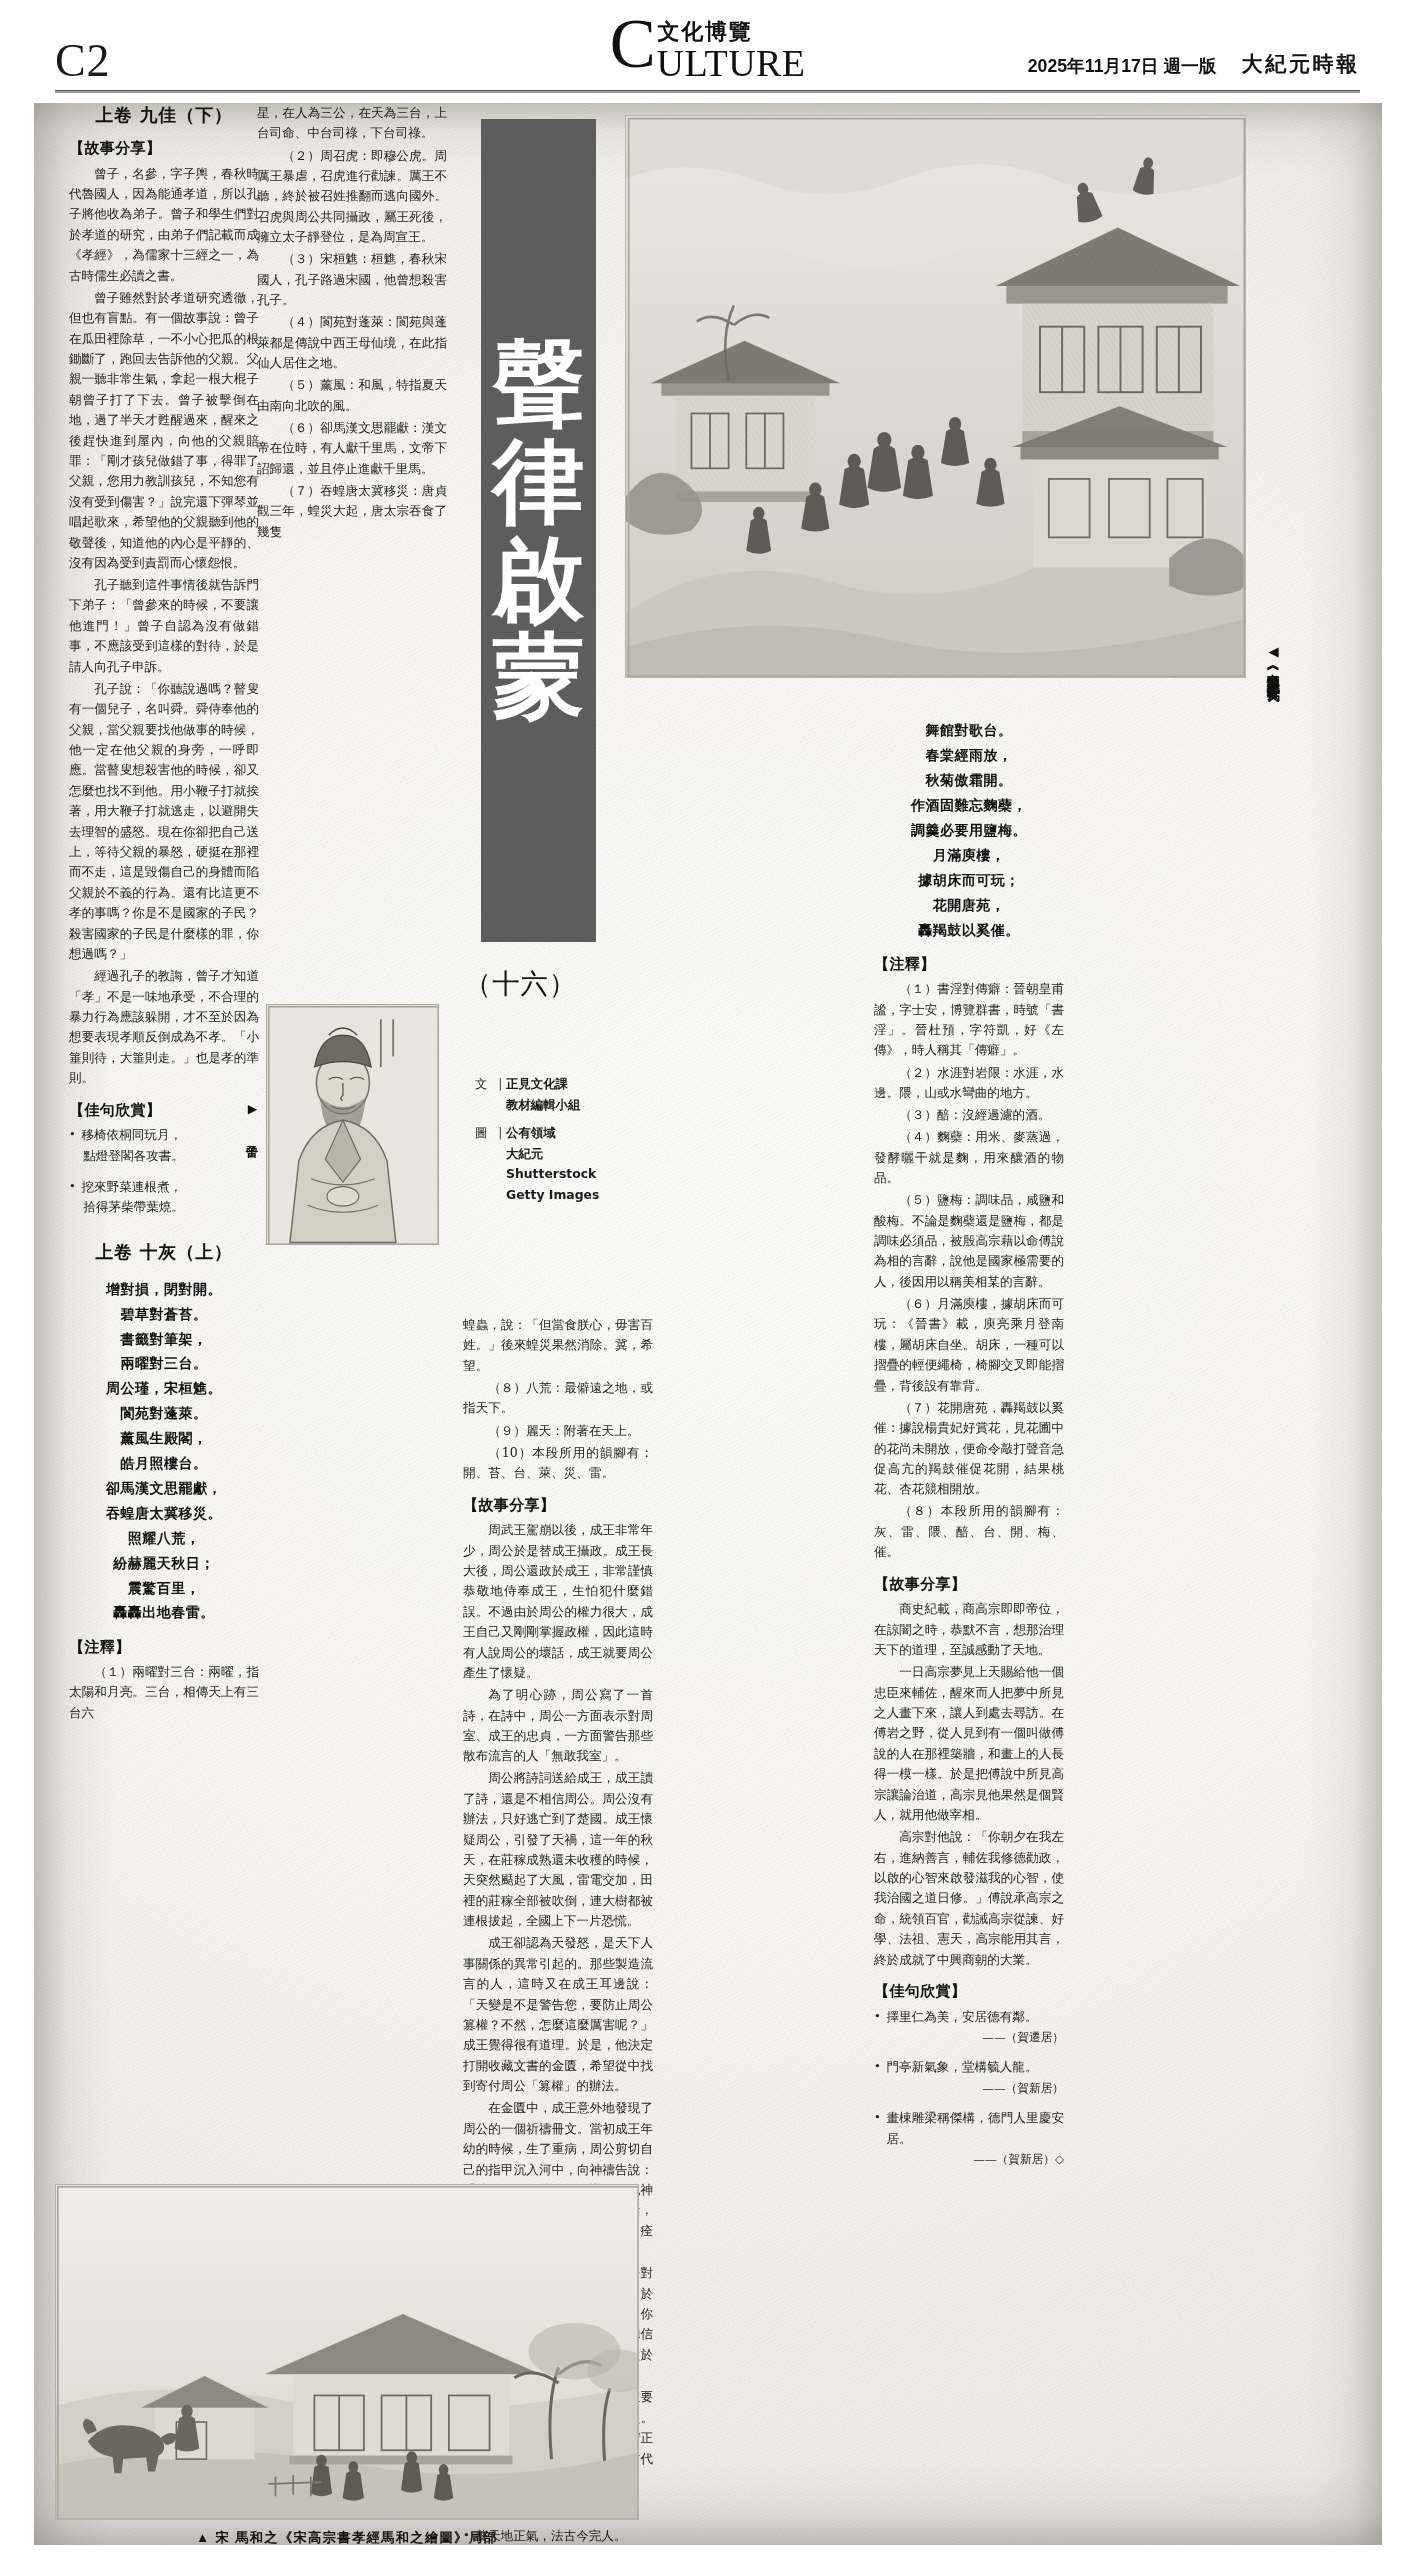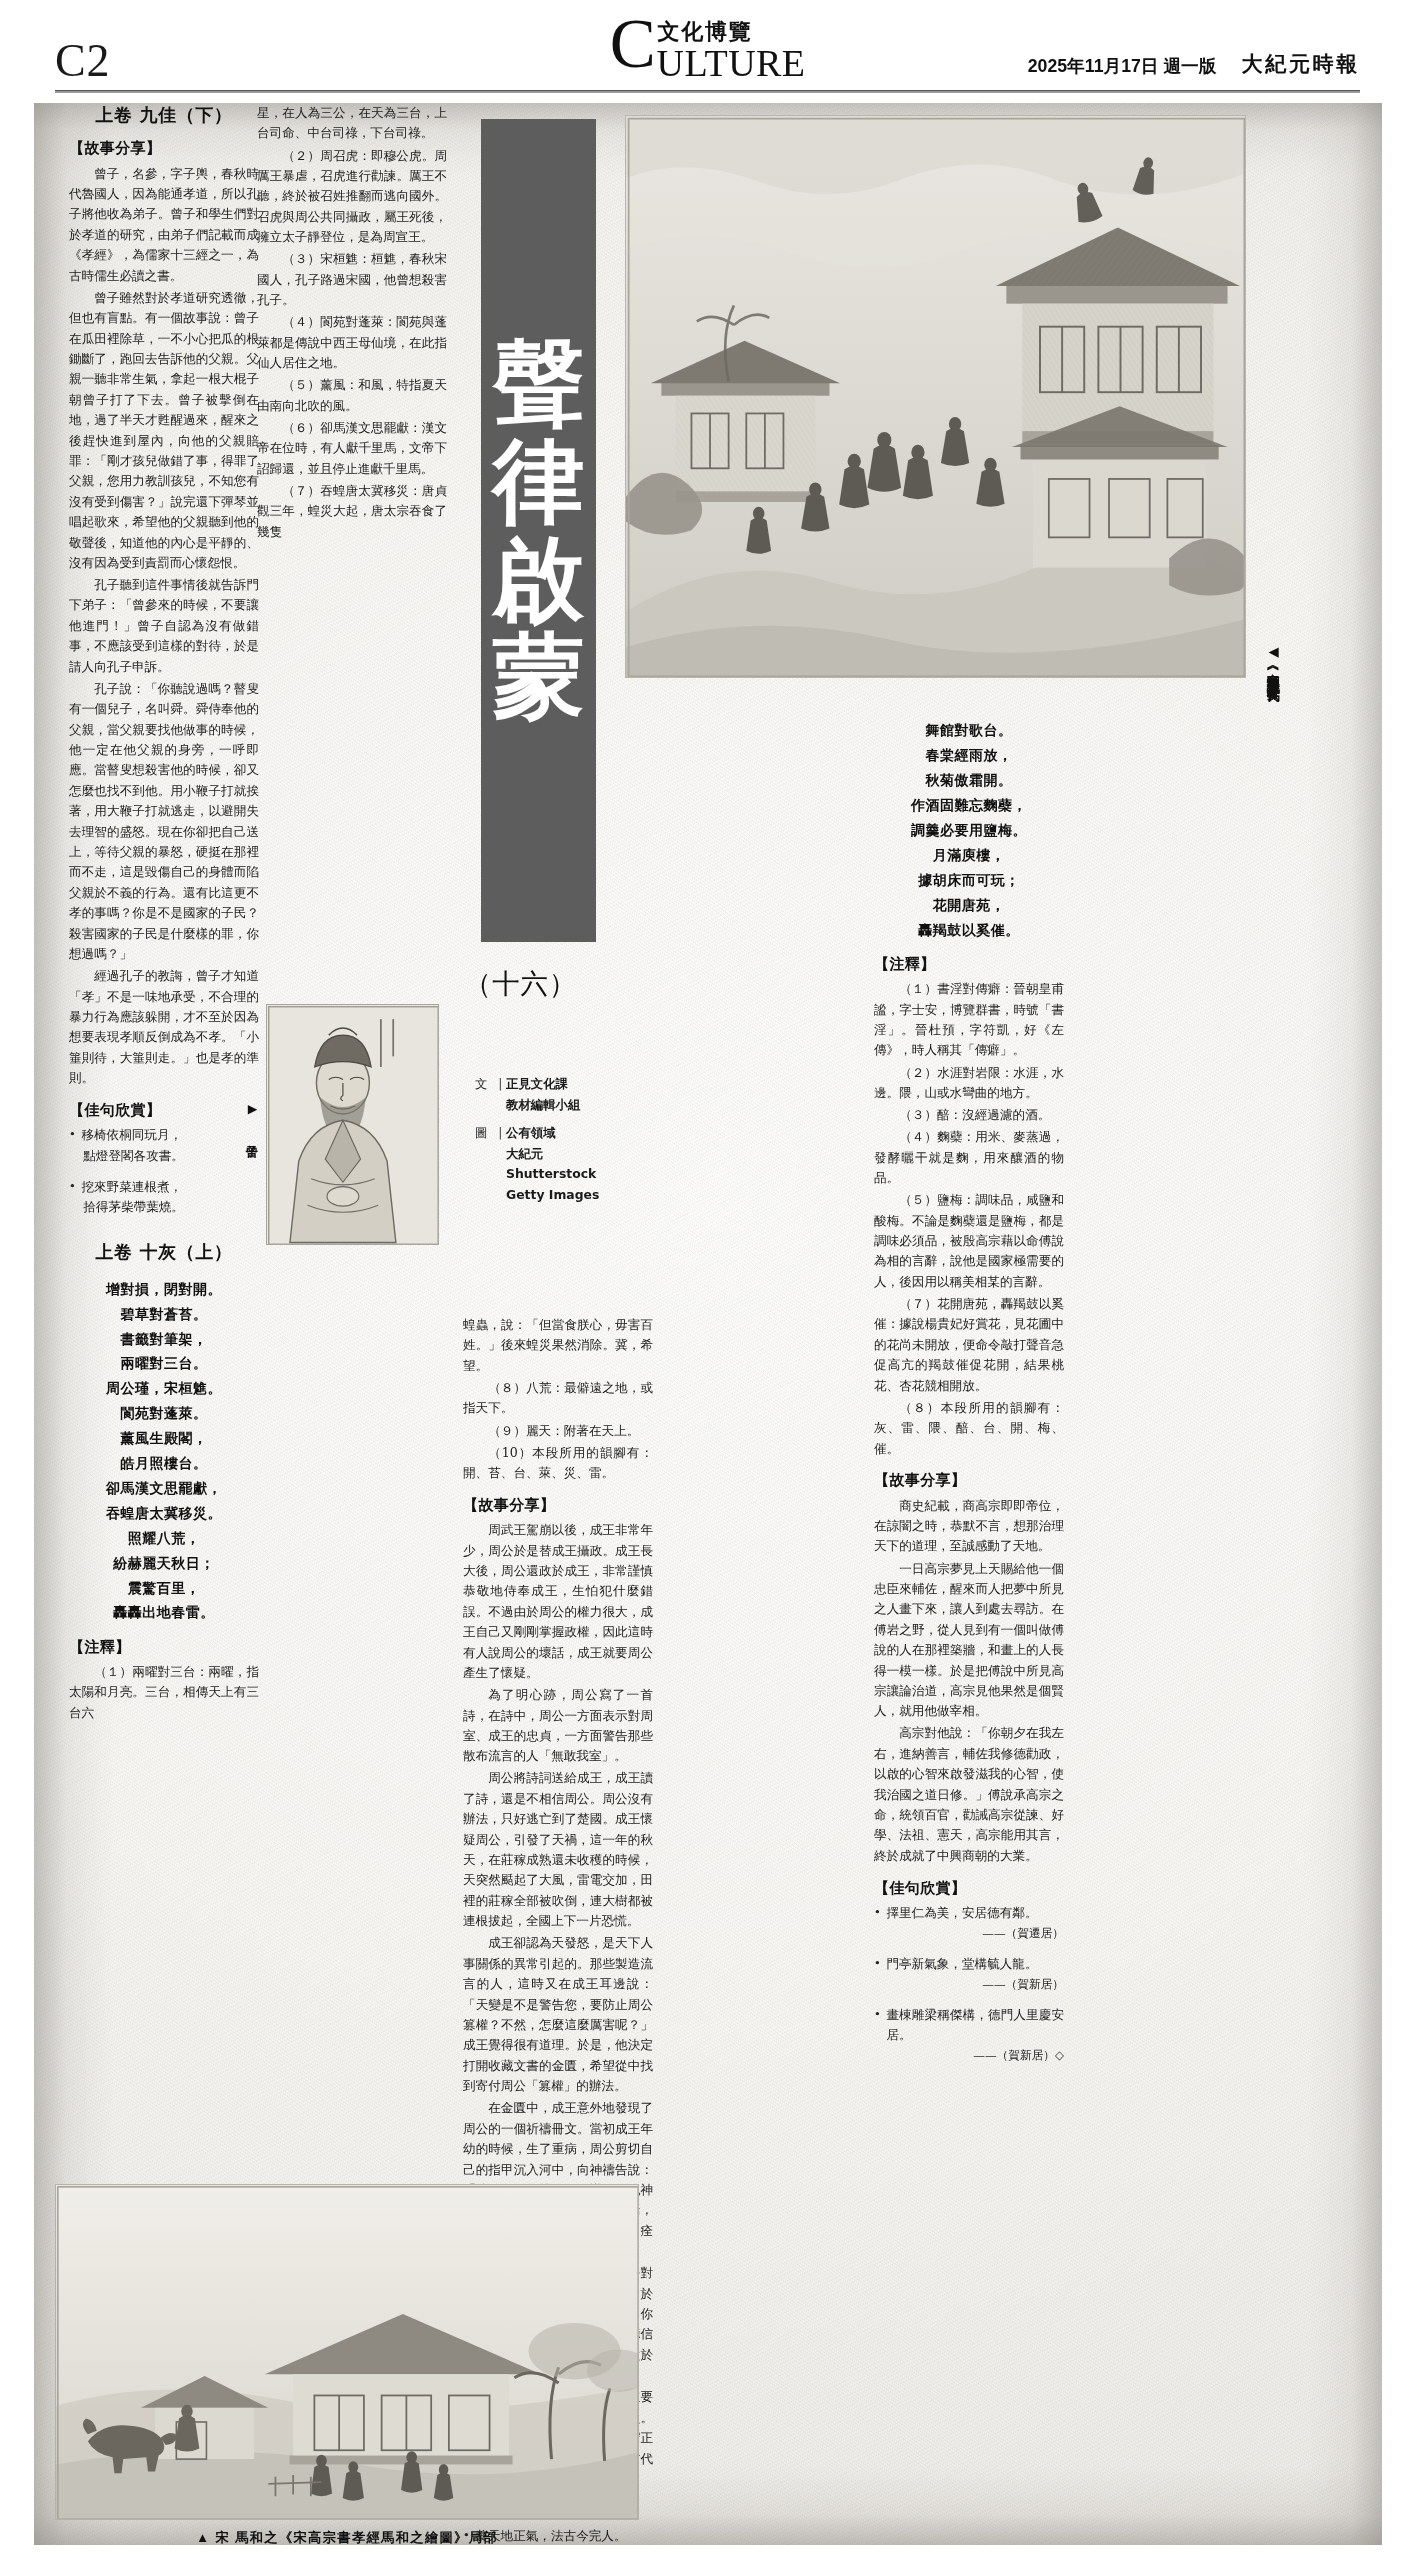--- a/index.html
+++ b/index.html
@@ -337,20 +337,21 @@
           <p class="verse">花開唐苑，</p>
           <p class="verse">轟羯鼓以奚催。</p>
         </div>
 
         <div class="sub-head">【注釋】</div>
         <p class="body-p">（１）書淫對傳癖：晉朝皇甫謐，字士安，博覽群書，時號「書淫」。晉杜預，字符凱，好《左傳》，時人稱其「傳癖」。</p>
         <p class="body-p">（２）水涯對岩限：水涯，水邊。隈，山或水彎曲的地方。</p>
         <p class="body-p">（３）醅：沒經過濾的酒。</p>
         <p class="body-p">（４）麴蘗：用米、麥蒸過，發酵曬干就是麴，用來釀酒的物品。</p>
         <p class="body-p">（５）鹽梅：調味品，咸鹽和酸梅。不論是麴蘗還是鹽梅，都是調味必須品，被殷高宗藉以命傅說為相的言辭，說他是國家極需要的人，後因用以稱美相某的言辭。</p>
+        <p class="body-p">（６）月滿庾樓，據胡床而可玩：《晉書》載，庾亮乘月登南樓，屬胡床自坐。胡床，一種可以摺疊的輕便繩椅，椅腳交叉即能摺疊，背後設有靠背。</p>
         <p class="body-p">（７）花開唐苑，轟羯鼓以奚催：據說楊貴妃好賞花，見花圃中的花尚未開放，便命令敲打聲音急促高亢的羯鼓催促花開，結果桃花、杏花競相開放。</p>
         <p class="body-p">（８）本段所用的韻腳有：灰、雷、隈、醅、台、開、梅、催。</p>
 
         <div class="sub-head">【故事分享】</div>
         <p class="body-p">商史紀載，商高宗即即帝位，在諒闇之時，恭默不言，想那治理天下的道理，至誠感動了天地。</p>
         <p class="body-p">一日高宗夢見上天賜給他一個忠臣來輔佐，醒來而人把夢中所見之人畫下來，讓人到處去尋訪。在傅岩之野，從人見到有一個叫做傅說的人在那裡築牆，和畫上的人長得一模一樣。於是把傅說中所見高宗讓論治道，高宗見他果然是個賢人，就用他做宰相。</p>
         <p class="body-p">高宗對他說：「你朝夕在我左右，進納善言，輔佐我修德勸政，以啟的心智來啟發滋我的心智，使我治國之道日修。」傅說承高宗之命，統領百官，勸誡高宗從諫、好學、法祖、憲天，高宗能用其言，終於成就了中興商朝的大業。</p>
 
         <div class="sub-head">【佳句欣賞】</div>
         <div class="bullet">

